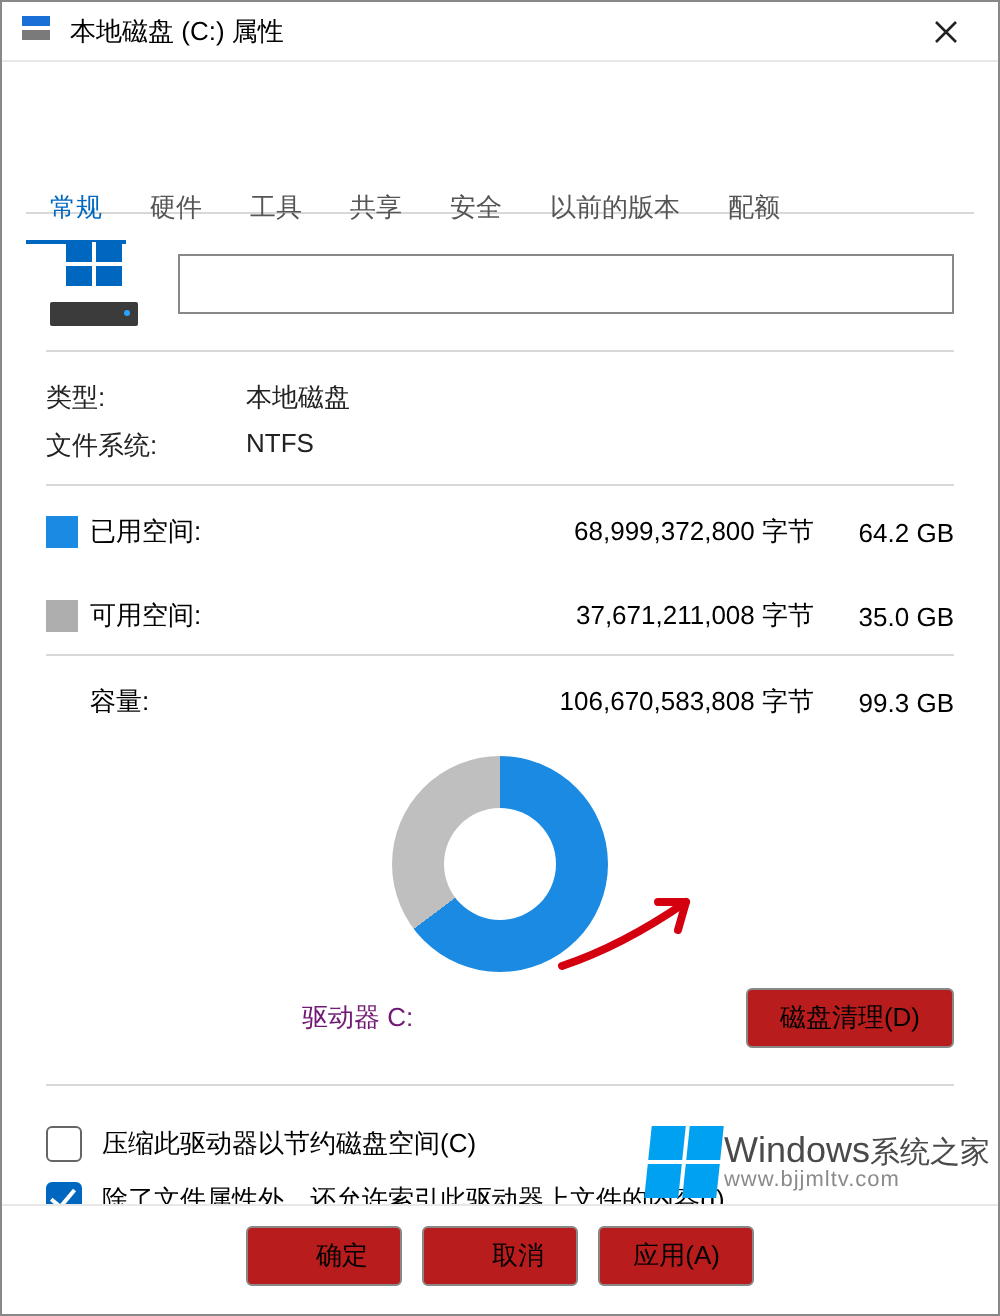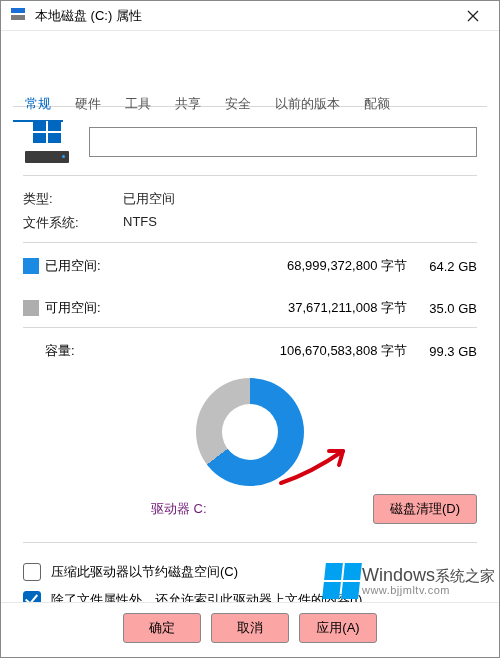--- a/index.html
+++ b/index.html
@@ -136,27 +136,28 @@
     content:"";position:absolute;width:56px;height:56px;background:#fff;border-radius:50%;
     left:26px;top:26px;
   }
   .drive-label-row {
     display:flex;align-items:center;justify-content:space-between;
     margin-top:6px;
   }
   .drive-label-row .lbl { margin-left:128px;color:#701a75;}
   .btn {
     border:1px solid #888;
-    background:#fca5a5;
+    background:#b91c1c;
     padding:5px 16px;
     font-size:13px;
     font-family:inherit;
     cursor:pointer;
     border-radius:3px;
     min-width:90px;
+    text-align:right;
   }
   .checks { margin-top:20px;}
   .check-row {
     display:flex;align-items:center;gap:10px;margin:10px 0;
   }
   .cbx {
     width:18px;height:18px;border:1.5px solid #666;border-radius:3px;display:inline-block;position:relative;
     cursor:pointer;flex-shrink:0;
   }
   .cbx.checked {
@@ -221,21 +222,21 @@
         <div class="win"></div>
         <div class="disk"></div>
       </div>
       <input class="name-input" type="text" value="" style="">
     </div>
 
     <hr class="sep">
 
     <div class="kv">
       <div class="k">类型:</div>
-      <div class="v">已用空间</div>
+      <div class="v">本地磁盘</div>
     </div>
     <div class="kv">
       <div class="k">文件系统:</div>
       <div class="v">NTFS</div>
     </div>
 
     <hr class="sep">
 
     <div class="space-grid">
       <span class="sq blue"></span>

